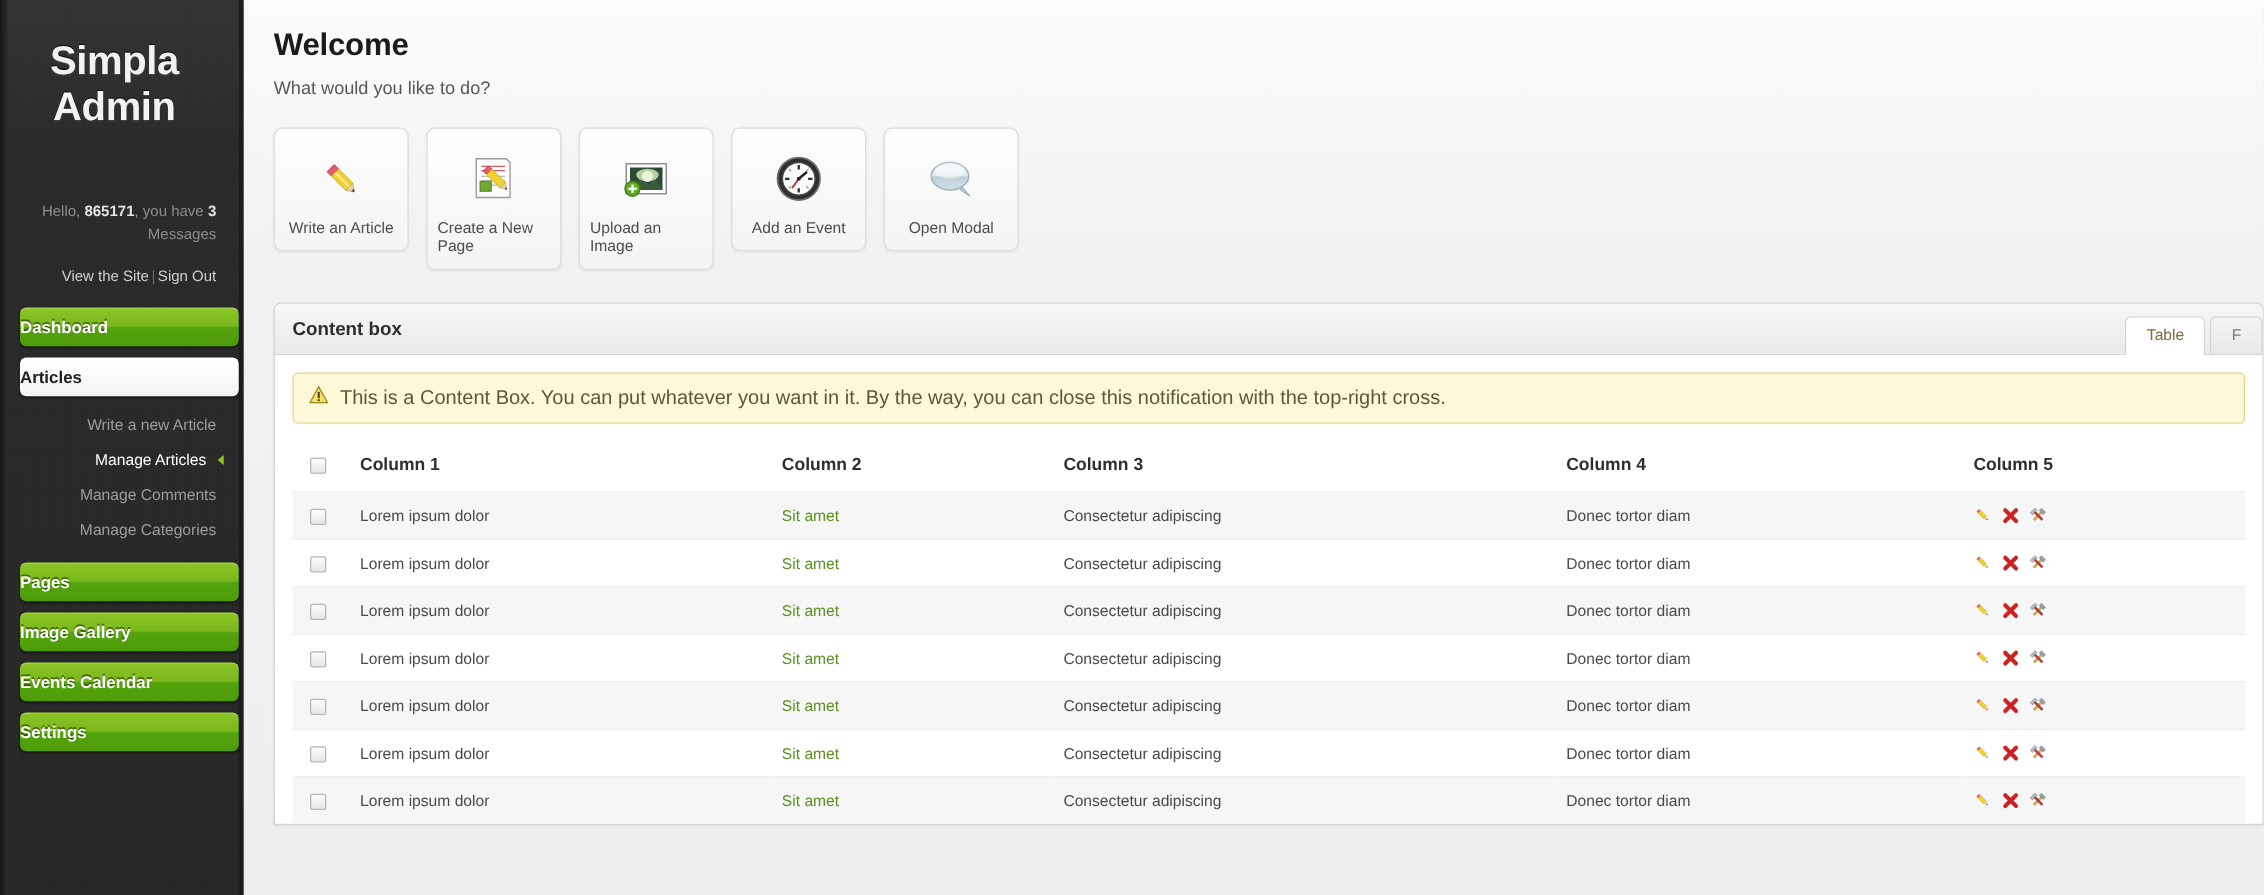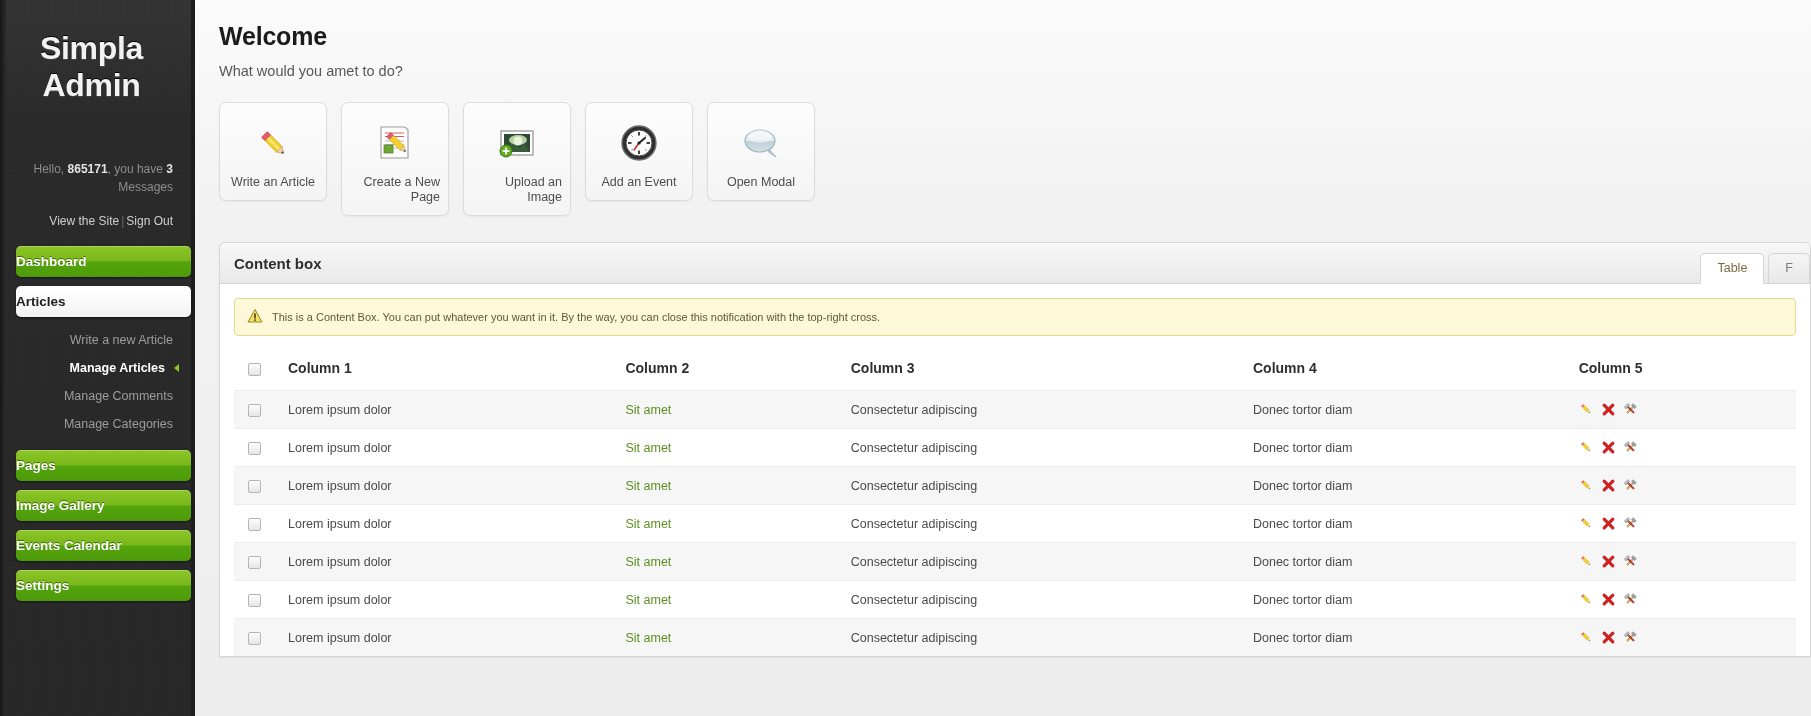--- a/index.html
+++ b/index.html
@@ -77,21 +77,21 @@
   .subnav { margin: 6px 0 12px 0; }
   .sub-item {
     text-align: right;
     padding: 0 18px 0 0;
     height: 28px; line-height: 28px;
     color: #9c9c9c;
     font-size: 12.5px;
     cursor: pointer;
     position: relative;
   }
-  .sub-item.current { color: #ffffff; font-weight: bold; padding-right: 26px; }
+  .sub-item.current { color: #ffffff; font-weight: normal; padding-right: 26px; }
   .sub-item.current:after{
     content:"";
     position:absolute; right:12px; top:50%; margin-top:-4px;
     width:0;height:0;
     border-top:4px solid transparent;
     border-bottom:4px solid transparent;
     border-right:5px solid #8cc627;
   }
 
   
@@ -104,21 +104,21 @@
   h1.page-title { font-size: 25px; color: #1b1b1b; font-weight: bold; letter-spacing: -0.2px; }
   .subtitle { margin-top: 12px; font-size: 14.5px; color: #575757; }
 
   .shortcuts { display: flex; gap: 14px; margin-top: 23px; align-items: flex-start; }
   .shortcut {
     width: 108px; min-height: 98px;
     background: linear-gradient(180deg,#fdfdfd,#f4f4f4);
     border: 1px solid #dcdcdc;
     border-radius: 7px;
     box-shadow: 0 1px 2px rgba(0,0,0,.05);
-    text-align: right;
+    text-align: left;
     padding: 14px 8px 10px;
     cursor: pointer;
     display: flex; flex-direction: column; align-items: center;
   }
   .shortcut .ico { height: 52px; display: flex; align-items: center; justify-content: center; }
   .shortcut .lbl { font-size: 12.5px; color: #4d4d4d; line-height: 15px; margin-top: 6px; }
 
   
   .content-box {
     margin-top: 26px; margin-right: 0;
@@ -150,21 +150,21 @@
   }
   .cb-tab.inactive { background: linear-gradient(180deg,#f5f5f5,#e8e8e8); border-bottom-color:#d5d5d5; color:#7b7b7b; }
   .cb-body { padding: 14px 14px 0; }
 
   .notice {
     display: flex; align-items: center; gap: 9px;
     background: #fcf8d8;
     border: 1px solid #e3d98c;
     border-radius: 4px;
     padding: 9px 12px;
-    font-size: 11px; color: #5d5a33;
+    font-size: 16px; color: #5d5a33;
   }
 
   table.data { width: 100%; border-collapse: collapse; margin-top: 14px; font-size: 12.5px; }
   table.data th {
     text-align: left;
     font-size: 14px; font-weight: bold; color: #2f2f2f;
     padding: 10px 8px 14px;
   }
   table.data td { padding: 11px 8px; color: #4a4a4a; border-top: 1px solid #ededed; }
   table.data tbody tr:nth-child(odd) { background: #f6f6f6; }
@@ -212,21 +212,21 @@
 
       <div class="nav-btn">Pages</div>
       <div class="nav-btn">Image Gallery</div>
       <div class="nav-btn">Events Calendar</div>
       <div class="nav-btn">Settings</div>
     </div>
   </div>
 
   <div class="main">
     <h1 class="page-title">Welcome</h1>
-    <div class="subtitle">What would you amet to do?</div>
+    <div class="subtitle">What would you like to do?</div>
 
     <div class="shortcuts">
 
       <div class="shortcut">
         <div class="ico">
           <svg width="40" height="40" viewBox="0 0 40 40">
             <g transform="rotate(-45 20 20)">
               <rect x="16" y="8" width="8" height="5" fill="#e8596a" stroke="#b23b4c" stroke-width=".7"></rect>
               <rect x="16" y="13" width="8" height="16" fill="#f2d02e" stroke="#c9a616" stroke-width=".7"></rect>
               <rect x="19" y="13" width="2" height="16" fill="#fae98a"></rect>

